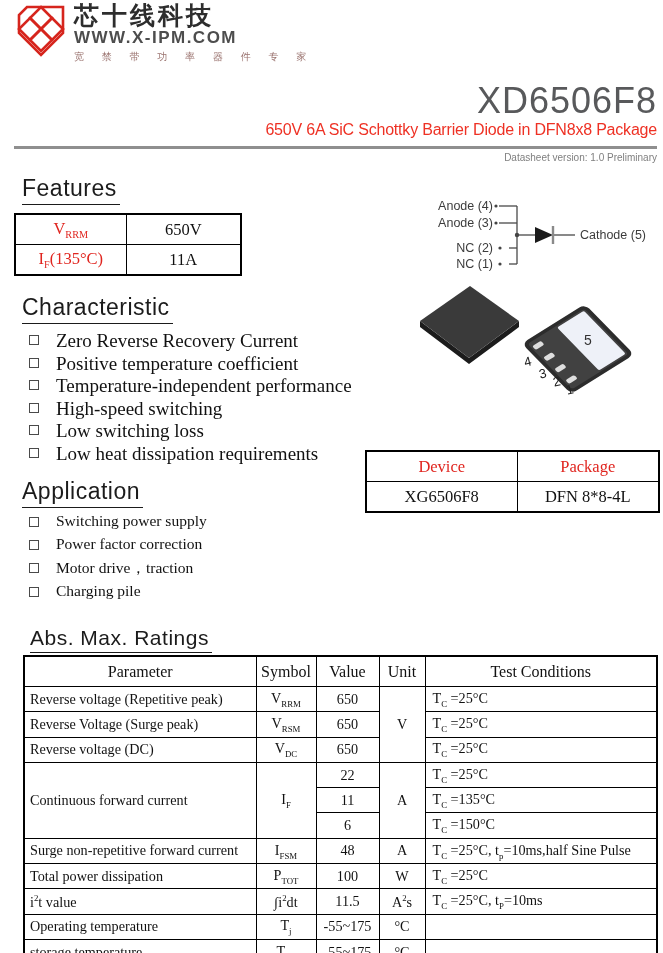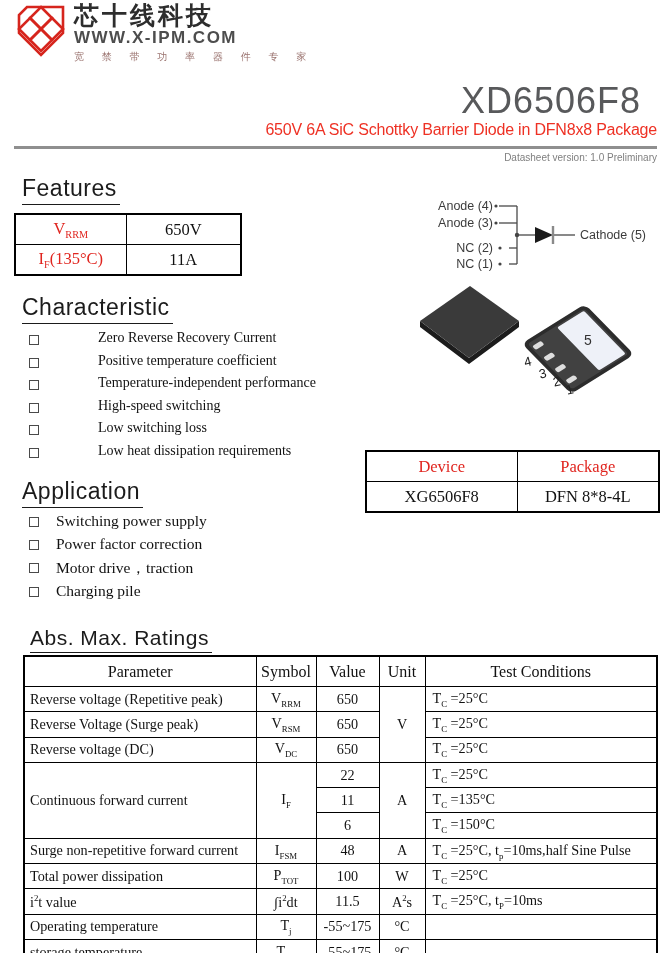--- a/index.html
+++ b/index.html
@@ -7,21 +7,21 @@
         font-family:"Liberation Serif",serif;color:#111;}
 
   
   .logo-icon{position:absolute;left:13px;top:3px;}
   .logo-text{position:absolute;left:74px;top:2px;font-family:"Liberation Sans",sans-serif;}
   .logo-cn{font-size:25px;font-weight:bold;color:#2d2d2d;letter-spacing:3px;line-height:26px;}
   .logo-web{font-size:17px;font-weight:bold;color:#4d4d4d;letter-spacing:1.5px;line-height:19px;}
   .logo-tag{font-size:10px;color:#9b7470;letter-spacing:7.5px;line-height:15px;margin-top:2px;}
 
   
-  .part-number{position:absolute;right:22px;top:80px;font-family:"Liberation Sans",sans-serif;
+  .part-number{position:absolute;right:6px;top:80px;font-family:"Liberation Sans",sans-serif;
                font-size:36px;color:#58595b;letter-spacing:1px;}
   .subtitle{position:absolute;right:6px;top:121px;font-family:"Liberation Sans",sans-serif;
             font-size:16px;color:#ee3124;letter-spacing:-0.2px;}
   .rule{position:absolute;left:14px;top:146px;width:643px;height:2.5px;background:#8f8f8f;}
   .version{position:absolute;right:6px;top:152px;font-family:"Liberation Sans",sans-serif;
            font-size:10px;color:#7f7f7f;}
 
   
   .heading{position:absolute;font-family:"Liberation Sans",sans-serif;font-size:23px;
            color:#1b1b1b;letter-spacing:0.5px;border-bottom:1.5px solid #1b1b1b;
@@ -45,21 +45,21 @@
   .abs-table{left:23px;top:655px;width:633px;}
   .abs-table th{height:27px;font-size:16px;text-align:center;}
   .abs-table td{height:22.3px;font-size:14.2px;}
   .abs-table td.param{padding-left:5px;}
   .abs-table td.tc{padding-left:7px;}
 
   
   .blist{position:absolute;display:flex;flex-direction:column;}
   .blist .item{display:flex;align-items:flex-start;}
   .bullet{width:8px;height:8px;border:1.2px solid #4a4a4a;margin:5px 17px 0 0;flex-shrink:0;}
-  .char-list .item{height:22.5px;font-size:14px;gap:42px;}
+  .char-list .item{height:22.5px;font-size:19px;}
   .app-list .item{height:23.2px;font-size:15.5px;}
 
   
   .pin-diagram{position:absolute;left:425px;top:196px;width:235px;height:88px;}
   .pin-diagram svg{position:absolute;left:0;top:0;}
   .pin-label{position:absolute;font-family:"Liberation Sans",sans-serif;font-size:12.5px;
              color:#3c3c3c;white-space:nowrap;}
   .pl-right{width:68px;text-align:right;}
 
   

